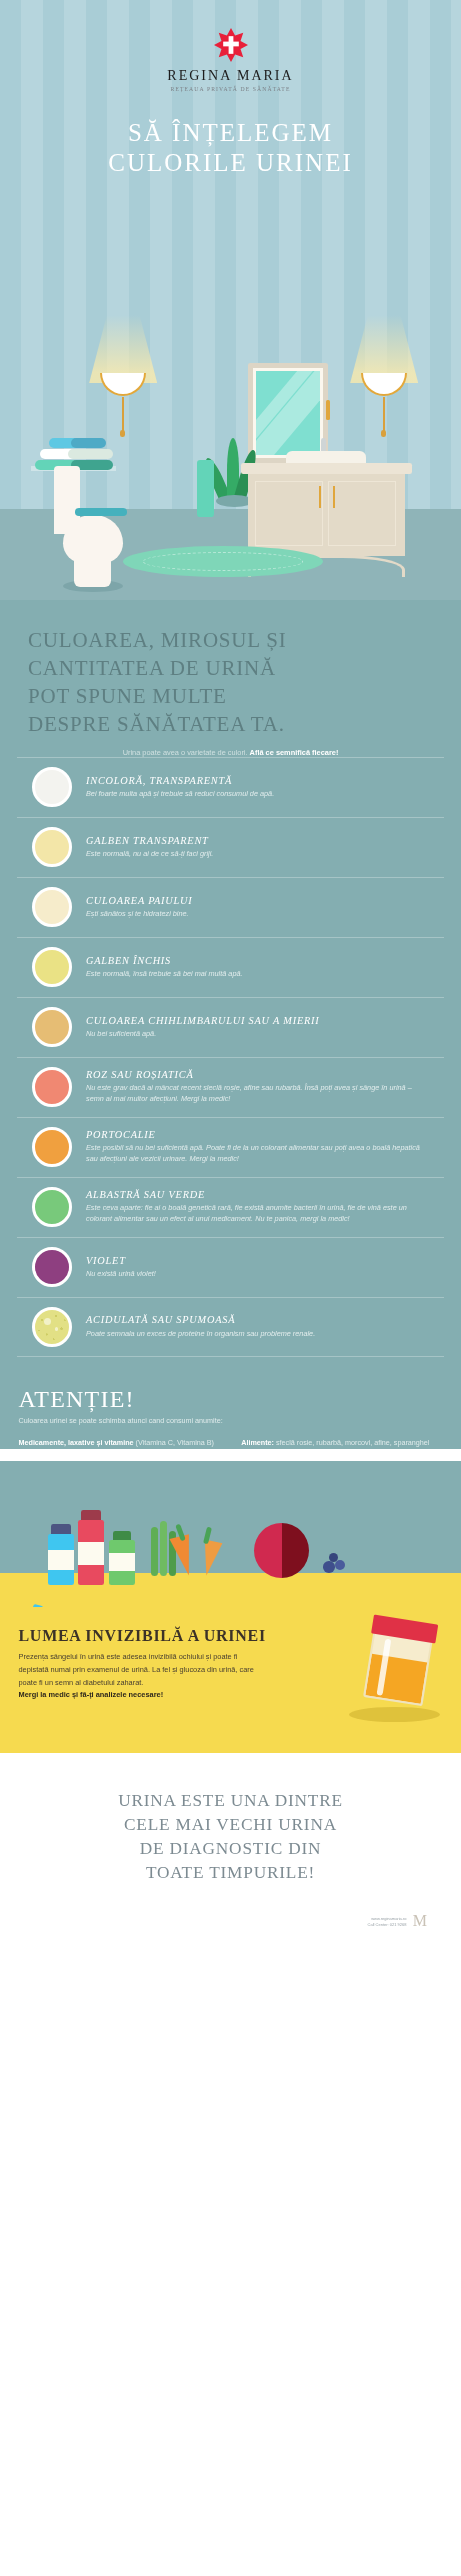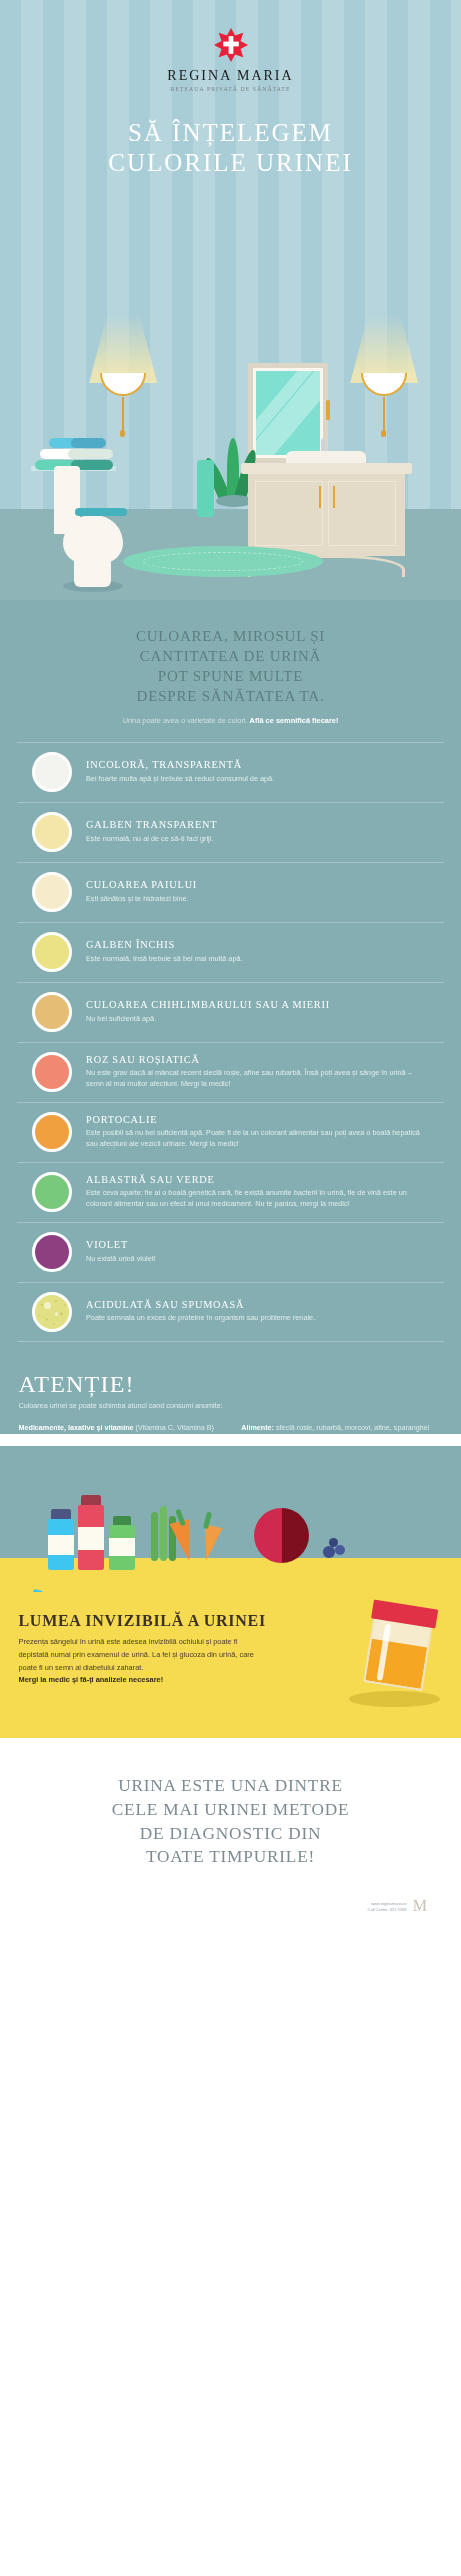--- a/index.html
+++ b/index.html
@@ -224,39 +224,39 @@
     width: 160px; height: 18.5px;
     border: 1.5px dashed rgba(255,255,255,.45); border-radius: 50%;
   }
 
   
   .colors {
     background: #84aeb1;
     padding: 26px 0 0;
   }
   .sec-head {
-    text-align: center;
+    text-align: left;
     font-family: "Liberation Serif", serif;
     font-weight: normal;
-    font-size: 15px;
+    font-size: 21px;
     line-height: 1.34;
     letter-spacing: 0.8px;
     color: #5e7f82;
     padding: 0 28px;
   }
   .sec-sub {
     text-align: center;
     font-size: 7.4px;
     color: #cfe0e0;
     margin-top: 9.2px;
     padding: 0 23px;
   }
   .sec-sub b { color: #ffffff; font-weight: bold; text-align: center; }
 
-  .rows { margin-top: 17px; padding: 0 17px 18.5px; }
+  .rows { margin-top: 0; padding: 0 17px 18.5px; font-style: italic; }
   .row {
     display: flex;
     align-items: center;
     border-top: 0.8px solid rgba(255,255,255,.28);
     min-height: 60px;
     padding: 9.2px 0;
   }
   .row:last-child { border-bottom: 0.8px solid rgba(255,255,255,.28); }
   .swatch-wrap {
     flex: 0 0 69px;
@@ -723,21 +723,21 @@
     <h3 class="yb-title">LUMEA INVIZIBILĂ A URINEI</h3>
     <p class="yb-body">
       <span>Prezența sângelui în urină este adesea invizibilă ochiului și poate fi depistată numai prin examenul de urină. La fel și glucoza din urină, care poate fi un semn al diabetului zaharat.</span><br>
       <b>Mergi la medic și fă-ți analizele necesare!</b>
     </p>
   </div>
 
   <div class="footer">
     <h2 class="footer-title">
       <span>URINA ESTE UNA DINTRE</span><br>
-      <span>CELE MAI URINEI METODE</span><br>
+      <span>CELE MAI VECHI URINA</span><br>
       <span>DE DIAGNOSTIC DIN</span><br>
       <span>TOATE TIMPURILE!</span>
     </h2>
     <div class="footer-meta">
       <div class="footer-url">
         <div>www.reginamaria.ro</div>
         <div>Call Center: 021 9268</div>
       </div>
       <div class="m-mark">M</div>
     </div>

